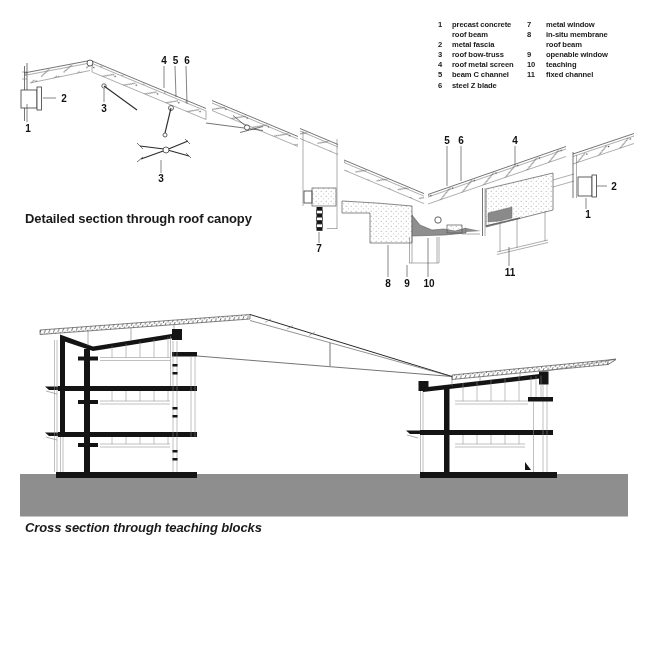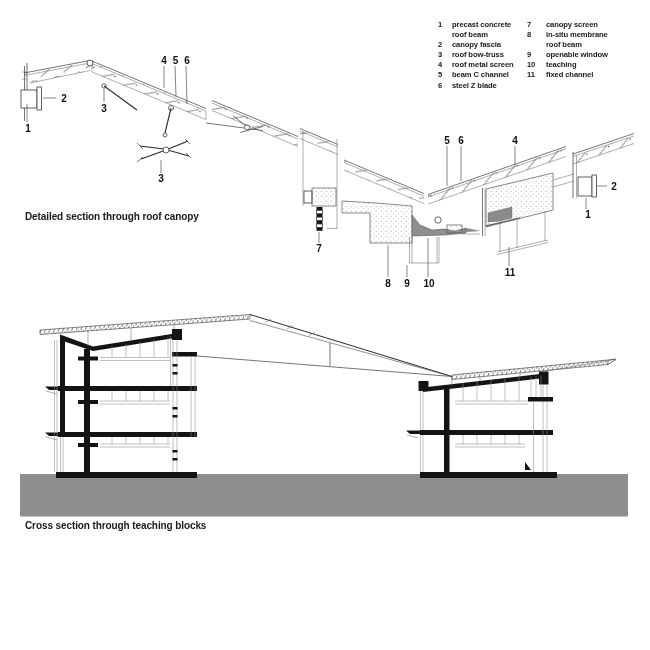--- a/index.html
+++ b/index.html
@@ -9,24 +9,24 @@
   .legend{position:absolute;left:438px;top:20px;width:200px;font-size:7.6px;
           font-weight:bold;letter-spacing:-0.1px;line-height:10.1px;}
   .lcol{position:absolute;top:0;}
   .lcol.c1{left:0;}
   .lcol.c2{left:89px;}
   .litem{display:flex;align-items:flex-start;}
   .c1 .lnum{width:14px;flex:none;}
   .c2 .lnum{width:19px;flex:none;}
   .c1 .ltxt{width:70px;}
   .c2 .ltxt{width:68px;}
-  .caption{position:absolute;left:25px;font-size:10px;font-weight:bold;
+  .caption{position:absolute;left:25px;font-size:13px;font-weight:bold;
            letter-spacing:-0.1px;}
   .cap-top{top:211px;}
-  .cap-bottom{top:520px;}
+  .cap-bottom{top:520px;font-style:italic;}
   .callout{font-size:10px;font-weight:bold;fill:#111;text-anchor:middle;
            font-family:"Liberation Sans", sans-serif;}
   .ln{stroke:#3a3a3a;stroke-width:0.7;fill:none;}
   .lnt{stroke:#6a6a6a;stroke-width:0.55;fill:none;}
   .lnb{stroke:#2a2a2a;stroke-width:1.1;fill:none;}
   .ldr{stroke:#444;stroke-width:0.65;fill:none;}
   .blk{fill:#141414;stroke:none;}
   .wht{fill:#ffffff;stroke:#3a3a3a;stroke-width:0.8;}
   .stip{fill:url(#stip);stroke:#555;stroke-width:0.7;}
   .band{stroke:none;}
@@ -387,21 +387,21 @@
 </svg>
 
 <div class="legend">
   <div class="lcol c1">
     <div class="litem">
       <span class="lnum">1</span>
       <span class="ltxt">precast concrete roof beam</span>
     </div>
     <div class="litem">
       <span class="lnum">2</span>
-      <span class="ltxt">canopy fascia</span>
+      <span class="ltxt">metal fascia</span>
     </div>
     <div class="litem">
       <span class="lnum">3</span>
       <span class="ltxt">roof bow-truss</span>
     </div>
     <div class="litem">
       <span class="lnum">4</span>
       <span class="ltxt">roof metal screen</span>
     </div>
     <div class="litem">
@@ -409,21 +409,21 @@
       <span class="ltxt">beam C channel</span>
     </div>
     <div class="litem">
       <span class="lnum">6</span>
       <span class="ltxt">steel Z blade</span>
     </div>
   </div>
   <div class="lcol c2">
     <div class="litem">
       <span class="lnum">7</span>
-      <span class="ltxt">canopy screen</span>
+      <span class="ltxt">metal window</span>
     </div>
     <div class="litem">
       <span class="lnum">8</span>
       <span class="ltxt">in-situ membrane roof beam</span>
     </div>
     <div class="litem">
       <span class="lnum">9</span>
       <span class="ltxt">openable window</span>
     </div>
     <div class="litem">

